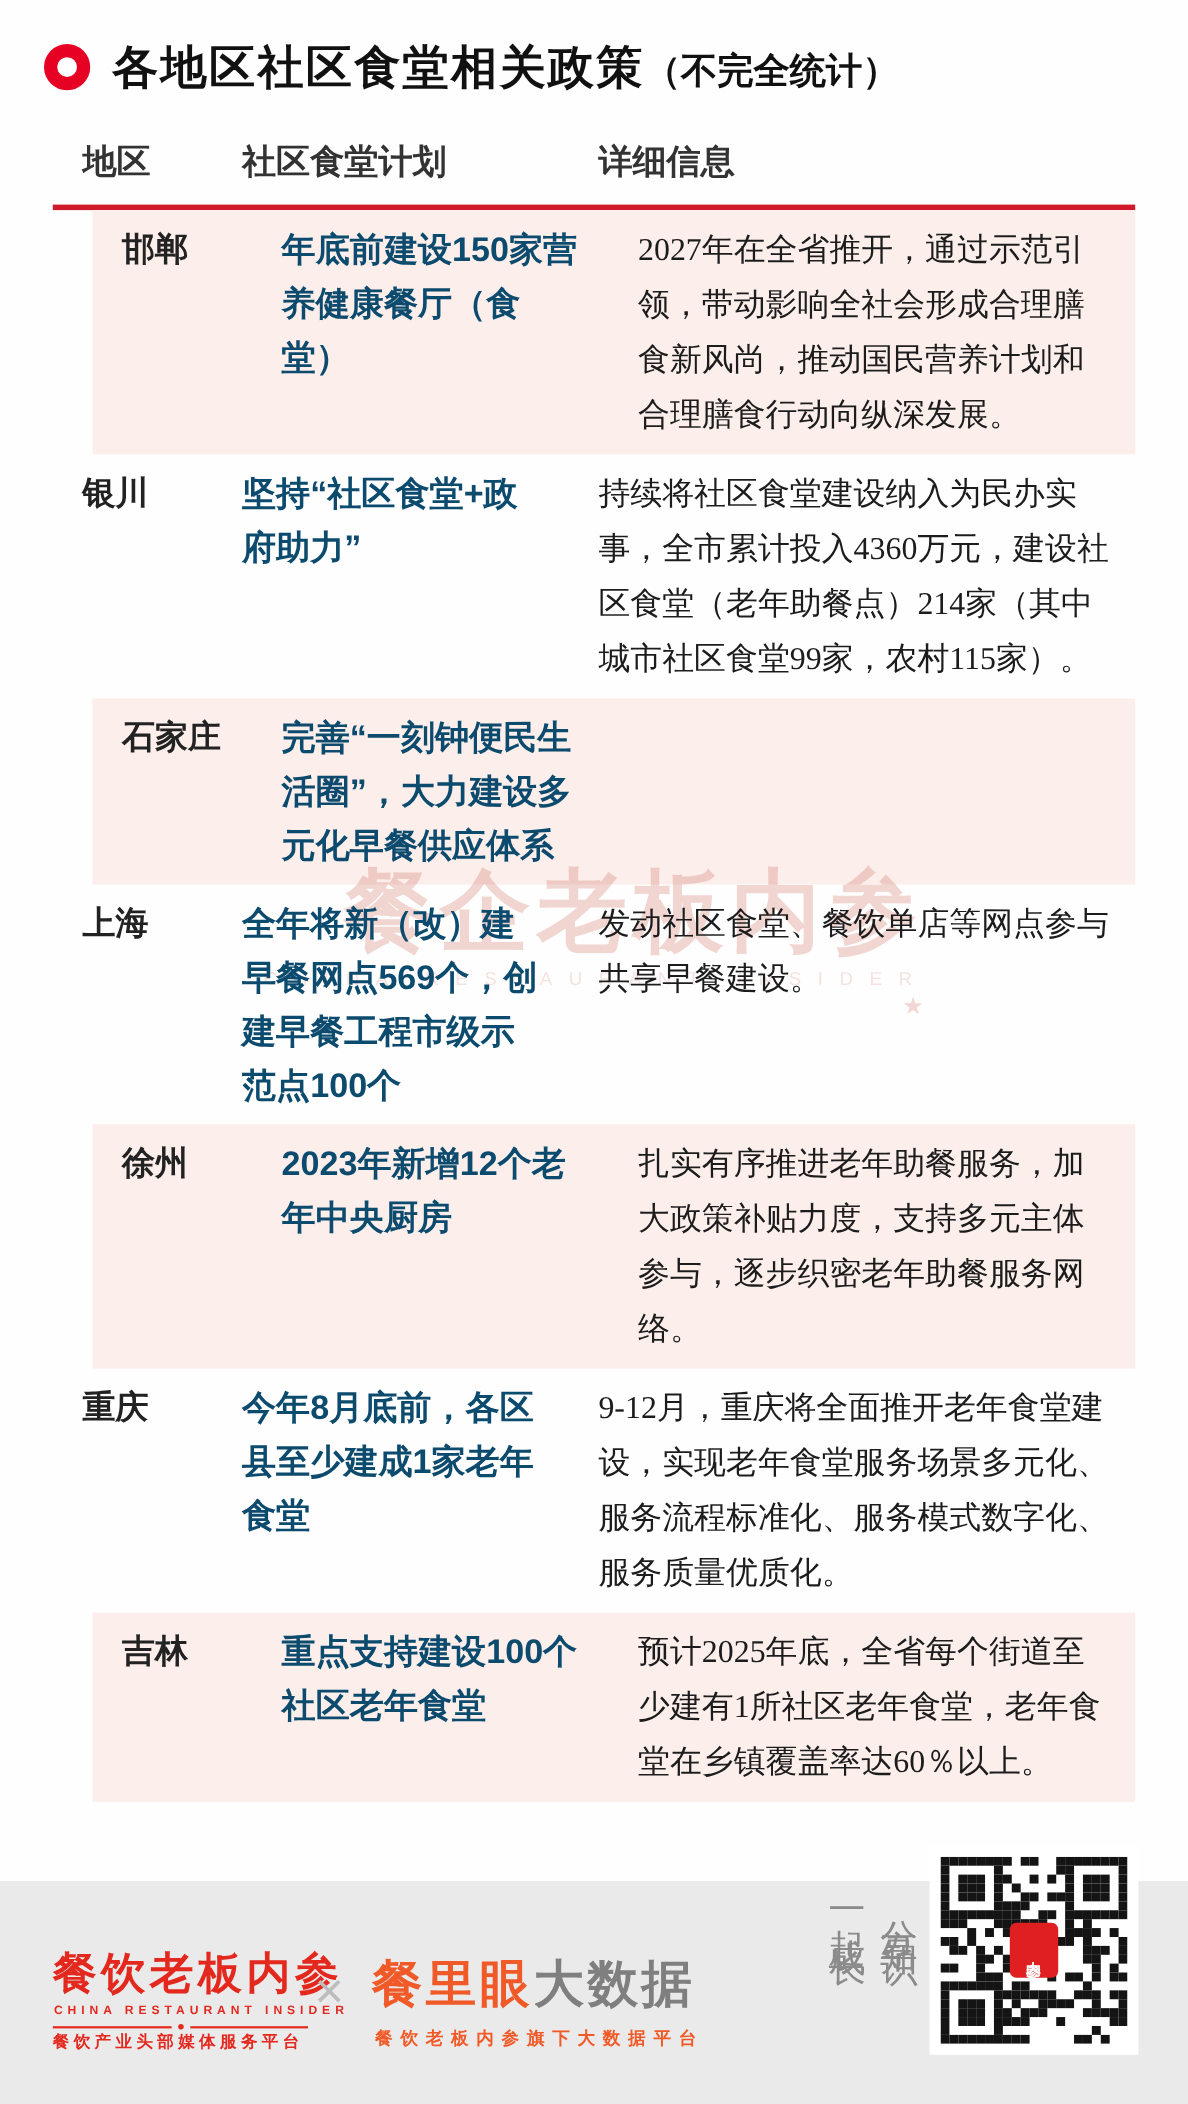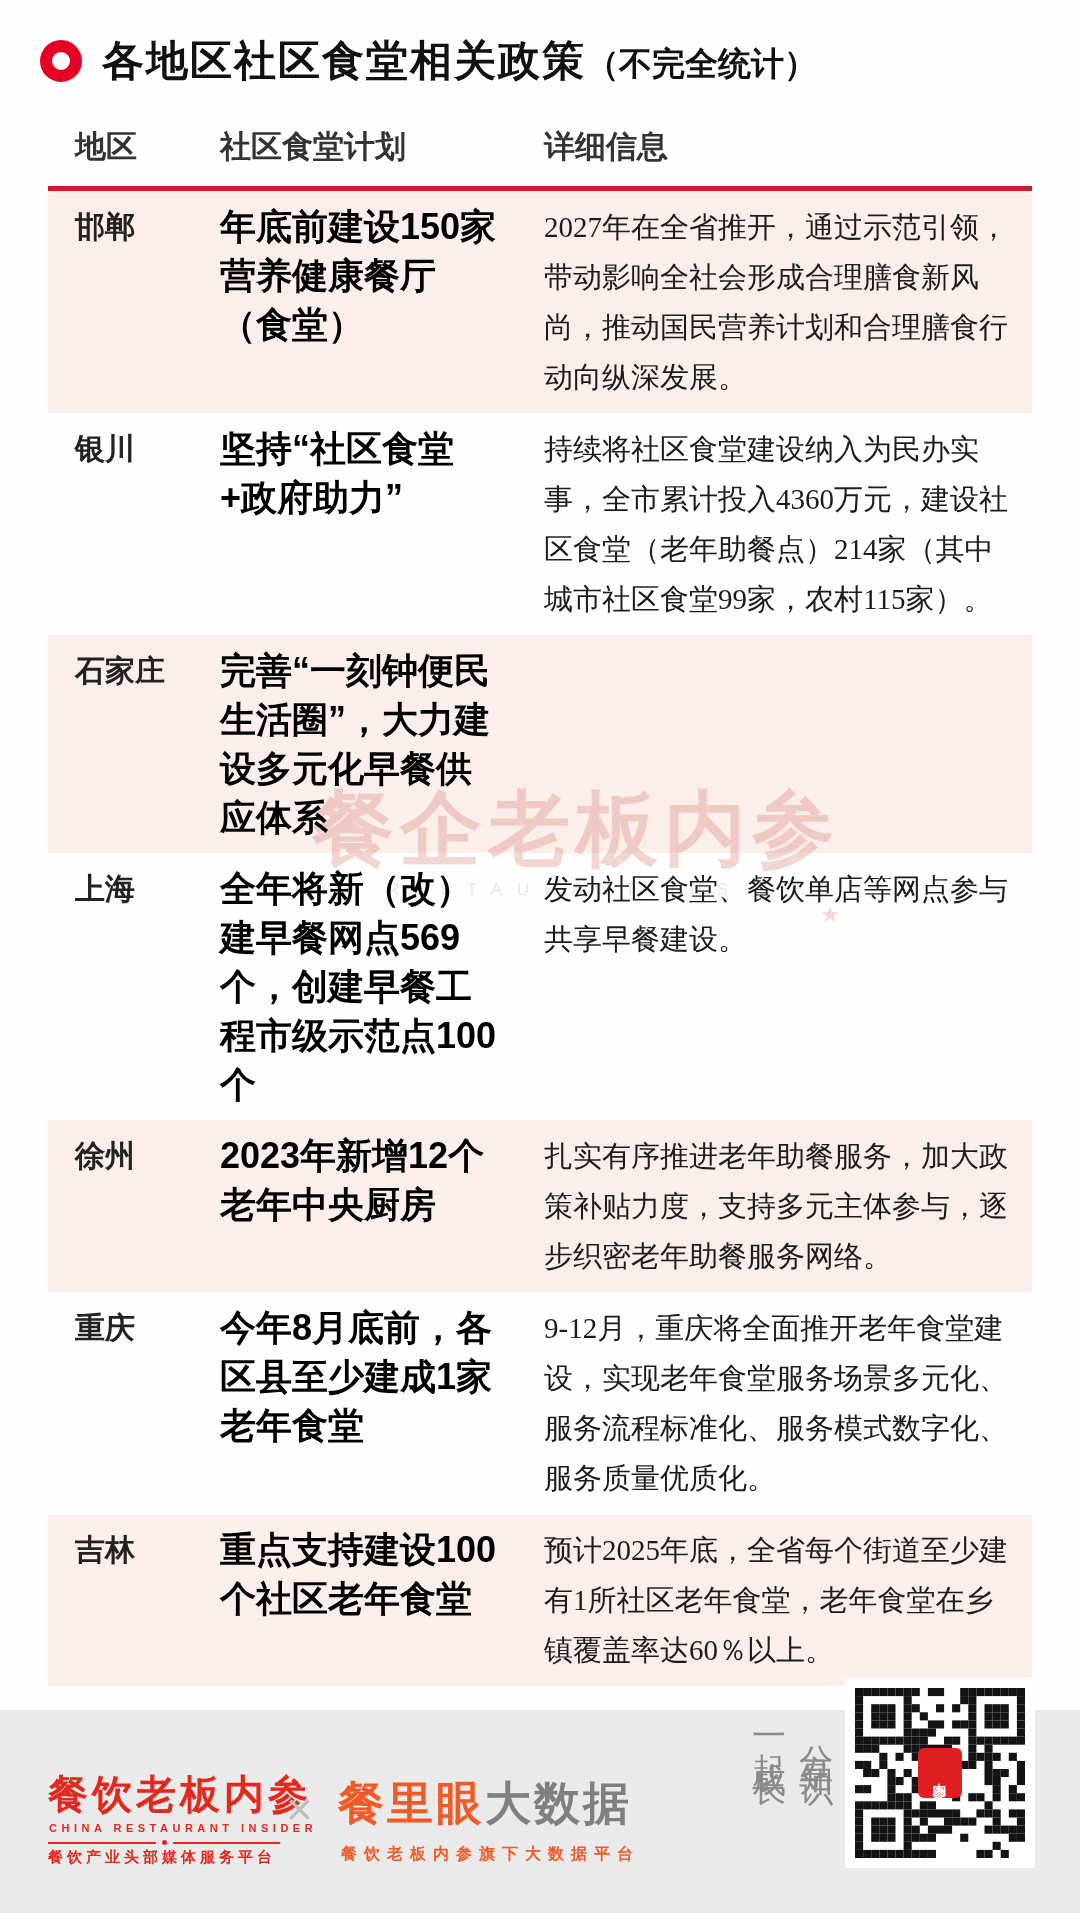--- a/index.html
+++ b/index.html
@@ -11,23 +11,23 @@
   .ring{width:42px;height:42px;border-radius:50%;border:12px solid #e60023;box-sizing:border-box;background:#fff;}
   .page-title{font-size:42px;font-weight:900;color:#111;letter-spacing:2px;line-height:1;}
   .page-title .suffix{font-size:33px;letter-spacing:0;}
 
   
   .ptable{position:absolute;left:48px;top:126px;width:984px;}
   .thead{display:grid;grid-template-columns:145px 324px auto;padding-left:27px;
          font-size:31px;font-weight:800;color:#333;line-height:42px;}
   .red-line{margin-top:18px;height:5px;background:#cf1a2b;}
   .row{display:grid;grid-template-columns:145px 324px auto;padding:11px 18px 11px 27px;box-sizing:border-box;}
-  .row.pink{background:#fbeeeb;}
+  .row.pink{background:#fbeeeb;margin-left:36px;}
   .cell-region{font-size:30px;font-weight:800;color:#222;line-height:49px;}
-  .cell-plan{font-size:36px;font-weight:800;color:#000000;line-height:49px;padding-right:46px;}
+  .cell-plan{font-size:31px;font-weight:800;color:#0c4a6e;line-height:49px;padding-right:46px;}
   .cell-detail{font-family:"Liberation Serif","DejaVu Serif",serif;font-size:29px;color:#1c1c1c;
                line-height:50px;padding-right:6px;}
   .row-content{position:relative;z-index:2;}
 
   
   .watermark{position:absolute;left:240px;top:788px;width:600px;text-align:right;z-index:1;
              pointer-events:none;color:rgba(216,126,115,0.32);}
   .wm-main{font-size:82px;font-weight:800;letter-spacing:6px;line-height:1;white-space:nowrap;}
   .wm-en{margin-top:10px;font-size:17px;letter-spacing:15px;color:rgba(216,126,115,0.22);white-space:nowrap;}
   .wm-star{margin-top:2px;font-size:22px;color:rgba(216,126,115,0.30);}

